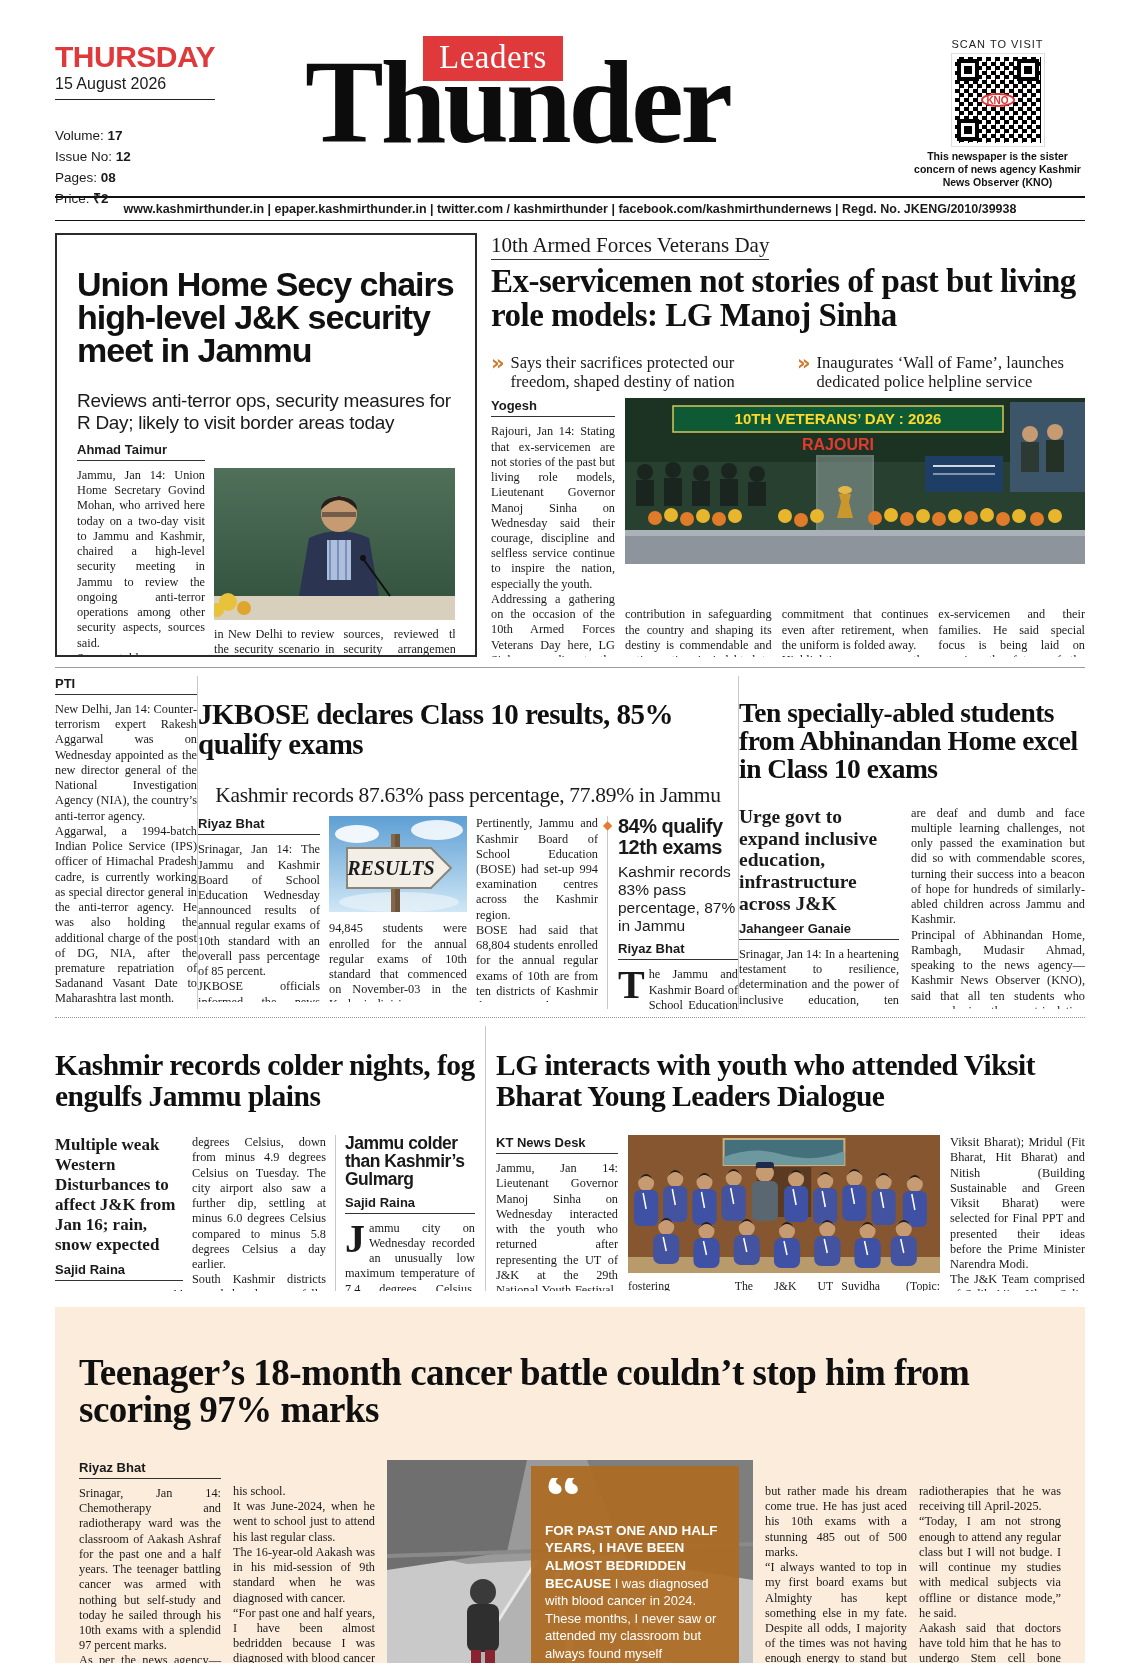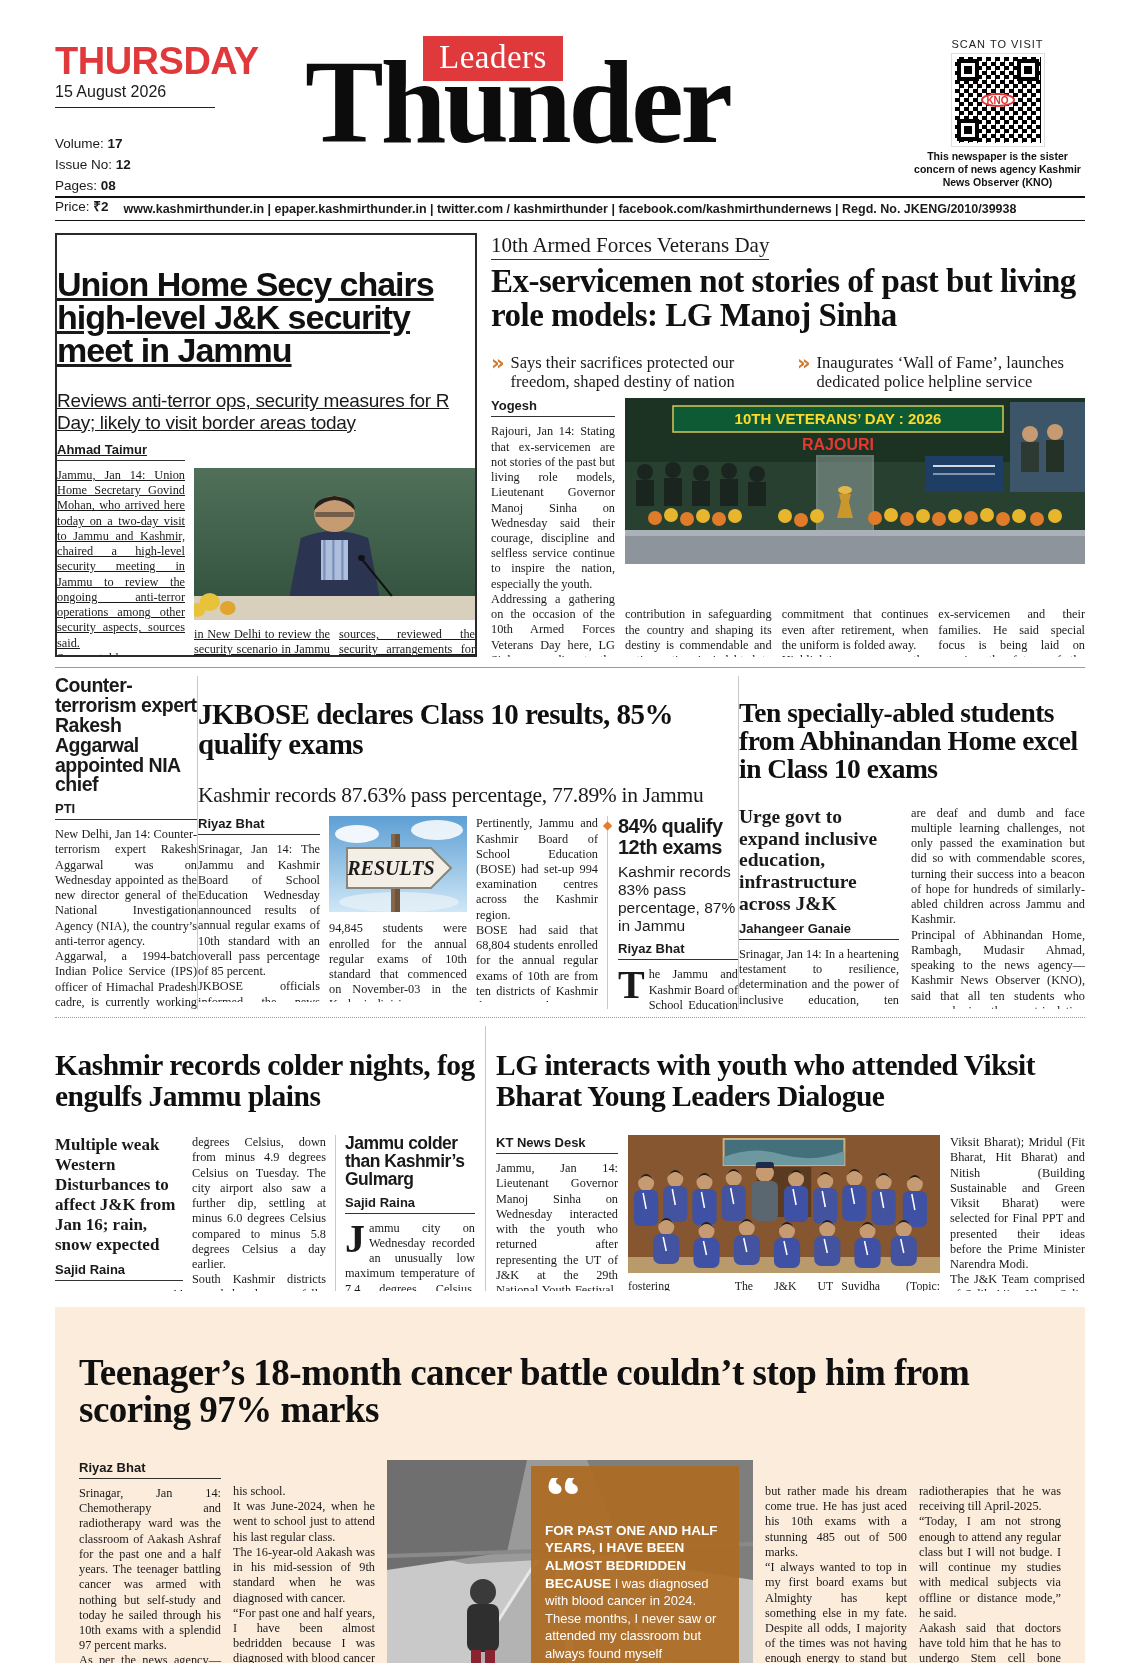--- a/index.html
+++ b/index.html
@@ -4,21 +4,21 @@
 <style>
   html,body{margin:0;padding:0;background:#e8e8e8;}
   .page{width:1140px;height:1669px;background:#fff;margin:0 auto;position:relative;overflow:hidden;
         font-family:"Liberation Serif",serif;color:#1a1a1a;box-sizing:border-box;padding:36px 55px 0 55px;}
   *{box-sizing:border-box;}
   .serif{font-family:"Liberation Serif",serif;font-weight:bold;}
 
   
   .masthead{height:152px;display:flex;position:relative;}
   .mh-left{width:210px;padding-top:6px;}
-  .mh-day{font-family:"Liberation Sans",sans-serif;font-weight:800;font-size:38px;color:#e0393b;letter-spacing:-0.5px;line-height:1;}
+  .mh-day{font-family:"Liberation Sans",sans-serif;font-weight:800;font-size:30px;color:#e0393b;letter-spacing:-0.5px;line-height:1;}
   .mh-date{font-family:"Liberation Sans",sans-serif;font-size:16px;border-bottom:1.5px solid #222;padding:3px 0 6px 0;width:160px;}
   .mh-meta{margin-top:26px;font-family:"Liberation Sans",sans-serif;font-size:13.5px;line-height:1.55;}
   .mh-meta b{font-weight:700;}
   .mh-center{flex:1;position:relative;}
   .brand-thunder{font-family:"Liberation Serif",serif;font-weight:700;font-size:118px;line-height:0.9;letter-spacing:-3px;color:#0c0c0c;position:absolute;left:40px;top:14px;}
   .brand-kashmir{position:absolute;left:158px;top:0px;background:#e0393b;color:#fff;font-family:"Liberation Serif",serif;font-size:33px;padding:3px 16px 5px 16px;letter-spacing:0.5px;}
   .mh-right{width:175px;text-align:center;padding-top:2px;}
   .scan{font-family:"Liberation Sans",sans-serif;font-size:11px;letter-spacing:1px;color:#222;}
   .qr{width:92px;height:92px;margin:4px auto 4px auto;position:relative;background:#fff;
       background-image:repeating-conic-gradient(#000 0% 25%, #fff 0% 50%);background-size:9px 9px;border:3px solid #fff;outline:1px solid #ddd;}
@@ -32,21 +32,21 @@
       font-family:"Liberation Sans",sans-serif;font-size:12.5px;font-weight:700;padding:4px 0;}
 
   
   .byline{font-family:"Liberation Sans",sans-serif;font-weight:800;font-size:13px;border-bottom:1.5px solid #333;padding-bottom:3px;margin-bottom:7px;}
   .body{font-size:12.3px;line-height:1.24;text-align:justify;white-space:pre-line;}
   .vsep{width:1px;background:#c9c9c9;flex:0 0 1px;}
   .dropcap{float:left;font-family:"Liberation Serif",serif;font-weight:700;font-size:40px;line-height:0.78;padding:2px 4px 0 0;}
 
   
   .band-top{display:flex;gap:14px;height:424px;margin-top:12px;}
-  .story-a{flex:0 0 422px;border:2px solid #2a2a2a;padding:10px 0;overflow:hidden;text-decoration:underline;}
+  .story-a{flex:0 0 422px;border:2px solid #2a2a2a;padding:10px 20px;overflow:hidden;}
   .hl-sans{font-family:"Liberation Sans",sans-serif;font-weight:800;letter-spacing:-1px;line-height:0.98;color:#111;}
   .story-a .hl-sans{font-size:34px;}
   .story-a .sub{font-family:"Liberation Sans",sans-serif;font-size:19px;line-height:1.12;margin:7px 0 9px 0;letter-spacing:-0.3px;}
   .sa-body{display:flex;gap:9px;height:246px;overflow:hidden;}
   .sa-c1{flex:0 0 128px;}
   .sa-right{flex:1;display:flex;flex-direction:column;}
   .photo-press{height:152px;margin-bottom:7px;}
   .sa-cols{display:flex;gap:9px;overflow:hidden;flex:1;}
   .sa-cols .body{flex:1;}
 
@@ -63,21 +63,21 @@
   .photo-vets{height:166px;margin-bottom:7px;}
   .sb-cols{display:flex;gap:10px;flex:1;overflow:hidden;}
   .sb-cols .body{flex:1;}
 
   
   .band-mid{display:flex;height:342px;margin-top:10px;border-top:1px solid #9a9a9a;padding-top:8px;overflow:hidden;}
   .nia{flex:0 0 142px;}
   .hl-box{font-family:"Liberation Sans",sans-serif;font-weight:800;font-size:19.5px;line-height:1.02;letter-spacing:-0.5px;margin-bottom:6px;}
   .jk{flex:0 0 540px;}
   .jk .hl-serif{font-size:29px;}
-  .jk .sub-serif{font-size:21.5px;margin:2px 0 8px 0;letter-spacing:-0.3px;}
+  .jk .sub-serif{font-size:21.5px;margin:2px 0 8px 0;letter-spacing:-0.3px;text-align:center;}
   .jk-body{display:flex;overflow:hidden;}
   .jk-main{flex:0 0 400px;}
   .jk-cols{display:flex;gap:9px;height:186px;overflow:hidden;}
   .jk-c1{flex:0 0 122px;}
   .jk-c2{flex:0 0 138px;}
   .jk-c3{flex:1;}
   .photo-results{height:96px;margin-bottom:5px;}
   .jk-84{flex:1;border-left:1px solid #c9c9c9;margin-left:9px;padding-left:10px;position:relative;}
   .diamond{position:absolute;left:-5px;top:2px;color:#e8792e;font-size:12px;}
   .jk-84 .hl-box{font-size:20px;}
@@ -287,21 +287,20 @@
 “The courage </span></div>
           </div>
         </div>
       </div>
     </article>
   </section>
 
   <section class="band-mid">
 
     <article class="nia">
-      <div class="hl-box">Counter-terrorism expert Rakesh Aggarwal appointed NIA chief</div>
       <div class="byline">PTI</div>
       <div class="body"><span>New Delhi, Jan 14: Counter-terrorism expert Rakesh Aggarwal was on Wednesday appointed as the new director general of the National Investigation Agency (NIA), the country’s anti-terror agency.
 Aggarwal, a 1994-batch Indian Police Service (IPS) officer of Himachal Pradesh cadre, is currently working as special director general in the anti-terror agency. He was also holding the additional charge of the post of DG, NIA, after the premature repatriation of Sadanand Vasant Date to Maharashtra last month.
 Date took over as the chief of Maharashtra Police on January 3. Following his repatriation, Aggarwal was named interim NIA chief. </span></div>
     </article>
 
     <div class="vsep"></div>
 
     <article class="jk">
       <h2 class="hl-serif">JKBOSE declares Class 10 results, 85% qualify exams</h2>

